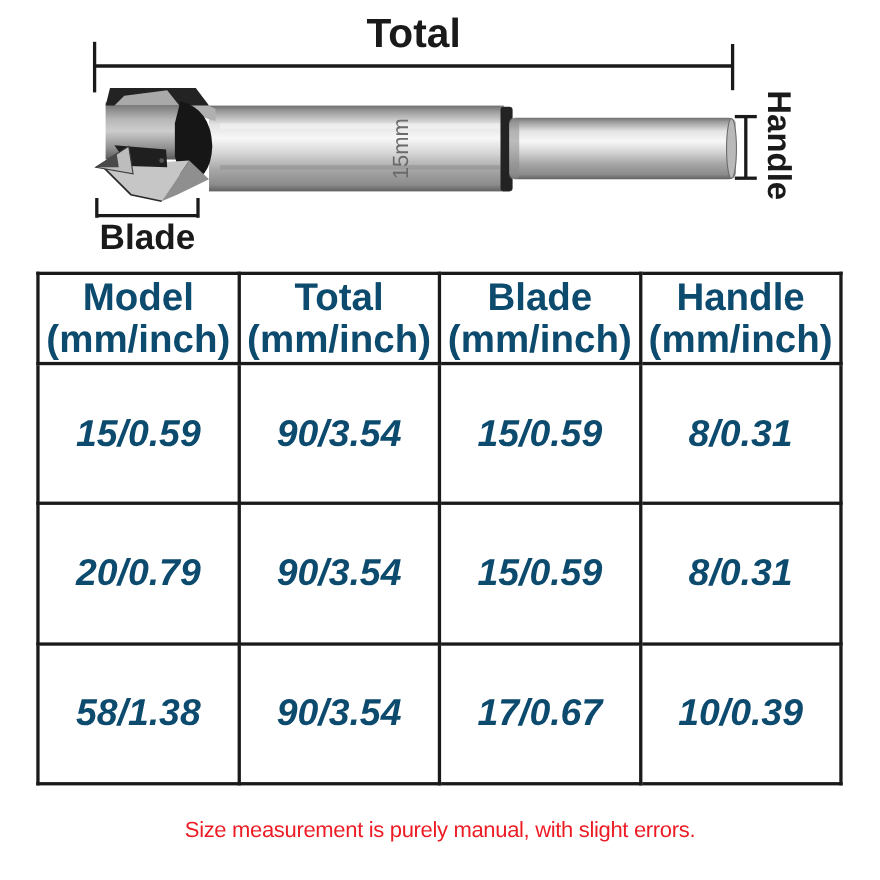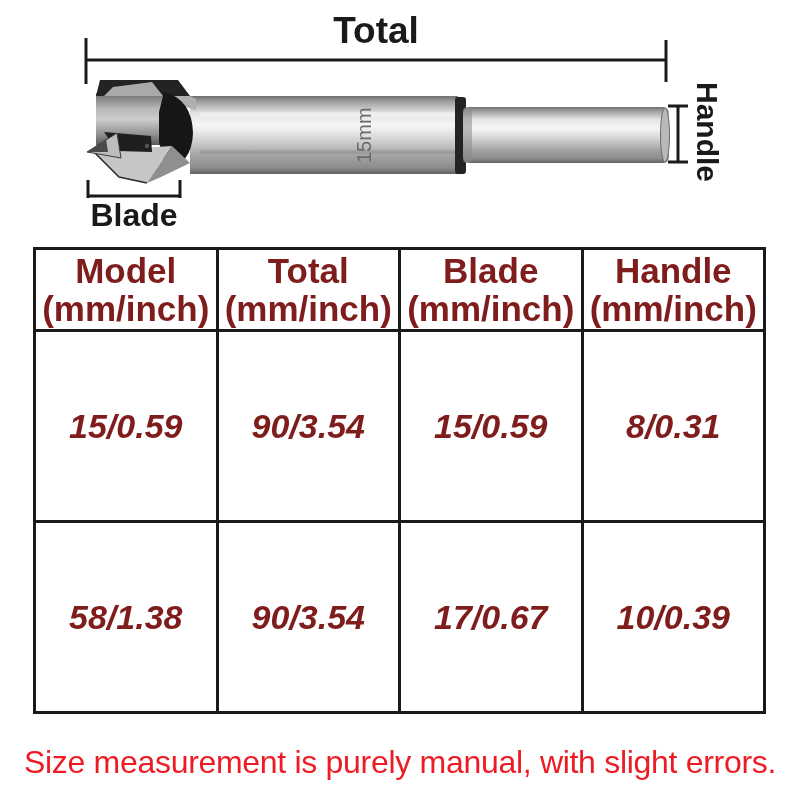--- a/index.html
+++ b/index.html
@@ -16,29 +16,29 @@
     left:724px;top:82px;font-size:30px;
     transform:rotate(90deg);transform-origin:top left;
   }
   
   table.spec{
     position:absolute;left:33px;top:247px;width:733px;height:467px;
     border-collapse:collapse;table-layout:fixed;
   }
   table.spec th,table.spec td{
     border:3px solid #1a1a1a;text-align:center;vertical-align:middle;
-    font-weight:bold;color:#7f1d1d;padding:0;
+    font-weight:bold;color:#0c4a6e;padding:0;
   }
   table.spec thead tr{height:82px;}
   table.spec th{font-size:35px;line-height:38px;}
   table.spec td{font-size:34px;font-style:italic;}
   
   #size-note{
     left:0;top:744px;width:800px;text-align:center;
-    font-size:32px;letter-spacing:-0.3px;font-weight:normal;
+    font-size:20px;letter-spacing:-0.3px;font-weight:normal;
   }
 </style>
 </head>
 <body>
 
 <div class="abs" style="left:0;top:0;width:800px;height:245px;">
   <svg width="800" height="245" viewBox="0 0 800 245">
     <defs>
       <linearGradient id="metalV" x1="0" y1="0" x2="0" y2="1">
         <stop offset="0" stop-color="#6f6f6f"></stop>
@@ -142,20 +142,26 @@
     </tr>
   </thead>
   <tbody>
     <tr>
       <td>15/0.59</td>
       <td>90/3.54</td>
       <td>15/0.59</td>
       <td>8/0.31</td>
     </tr>
     <tr>
+      <td>20/0.79</td>
+      <td>90/3.54</td>
+      <td>15/0.59</td>
+      <td>8/0.31</td>
+    </tr>
+    <tr>
       <td>58/1.38</td>
       <td>90/3.54</td>
       <td>17/0.67</td>
       <td>10/0.39</td>
     </tr>
   </tbody>
 </table>
 
 <div class="abs" id="size-note" style="color: rgb(237, 28, 36);">Size measurement is purely manual, with slight errors.</div>
 

